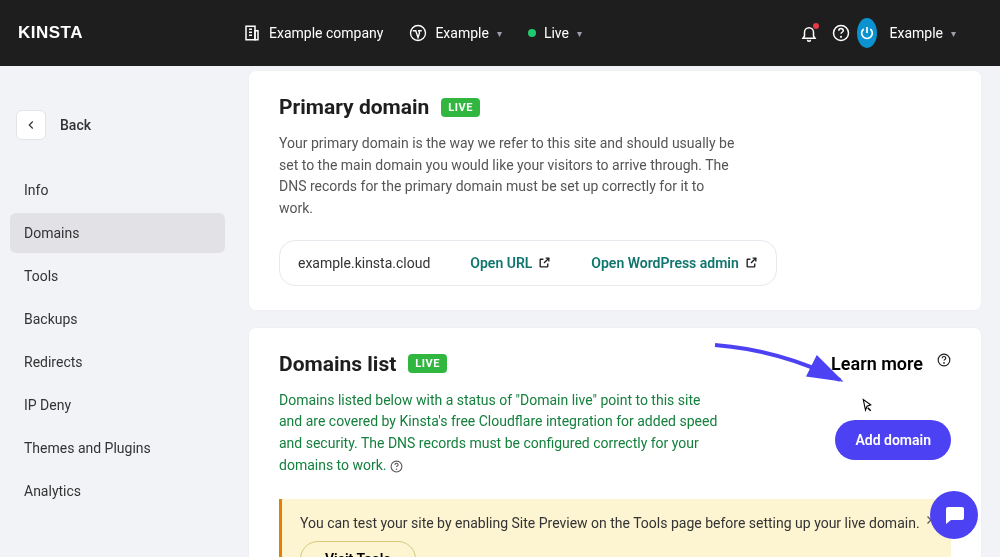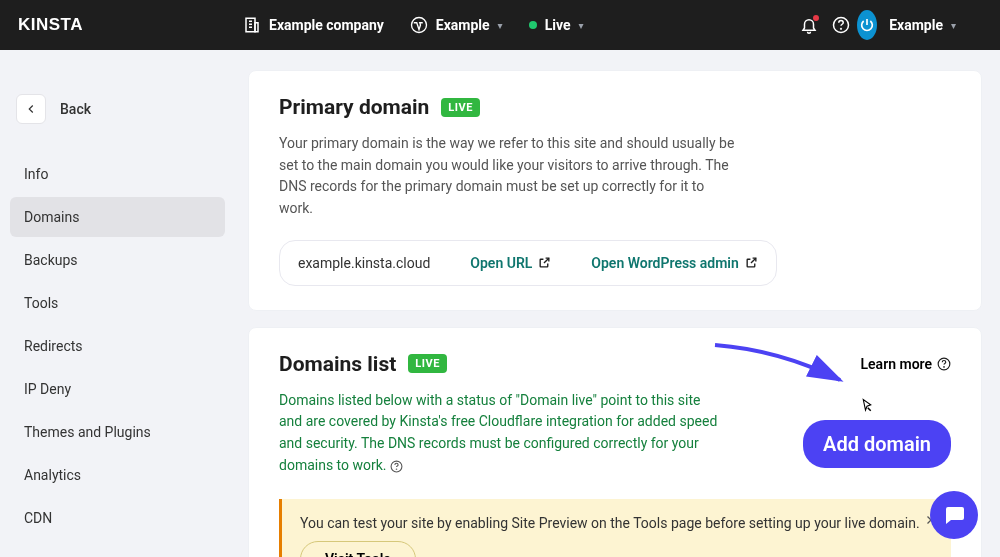--- a/index.html
+++ b/index.html
@@ -1,46 +1,46 @@
 <!DOCTYPE html>
 <html><head>
 <meta charset="utf-8">
 <style>
 *{box-sizing:border-box;margin:0;padding:0;font-family:-apple-system,BlinkMacSystemFont,"Segoe UI",Roboto,sans-serif}
 body{width:1000px;height:557px;background:#f2f3f7;overflow:hidden;position:relative}
-.topbar{height:50px;background:#1e1e1e;color:#fff;display:flex;align-items:center;padding:0 18px}
+.topbar{height:66px;background:#1e1e1e;color:#fff;display:flex;align-items:center;padding:0 18px}
 .logo{font-weight:700;font-size:17px;letter-spacing:.5px;margin-right:160px;font-family:Verdana,sans-serif}
 .tgrp{display:flex;align-items:center;gap:8px;margin-right:26px;cursor:pointer}
-.tlabel{font-size:14px;font-weight:700}
+.tlabel{font-size:14px;font-weight:400}
 .chev{font-size:10px;color:#9aa0aa}
 .dot-green{width:8px;height:8px;background:#20c96f;border-radius:50%}
 .spacer{flex:1}
 .ticon{width:32px;height:32px;display:flex;align-items:center;justify-content:center;cursor:pointer;position:relative}
 .notif-dot{position:absolute;top:6px;right:6px;width:6px;height:6px;background:#e63946;border-radius:50%}
 .power-btn{width:30px;height:30px;border-radius:50%;background:#0c92d1;display:flex;align-items:center;justify-content:center;margin-right:12px}
 .sidebar{position:absolute;top:54px;left:0;width:235px;bottom:0;padding:40px 10px 0 10px;overflow:auto}
-.back-row{display:flex;align-items:center;gap:14px;margin:0 0 30px 6px;cursor:pointer}
+.back-row{display:flex;align-items:center;gap:14px;margin:16px 0 30px 6px;cursor:pointer}
 .back-btn{width:30px;height:30px;border:1px solid #e4e4e8;border-radius:6px;background:#fff;display:flex;align-items:center;justify-content:center}
 .back-lbl{font-size:14px;color:#333;font-weight:500}
 .nav-item{height:40px;display:flex;align-items:center;padding:0 14px;font-size:14px;color:#333;cursor:pointer;border-radius:6px;margin-bottom:3px}
 .nav-item.active{background:#e2e2e6}
 .main{position:absolute;top:54px;left:248px;right:18px;bottom:0;overflow:auto;padding-top:16px}
 .card{background:#fff;border-radius:8px;padding:24px 30px;margin-bottom:16px;border:1px solid #eef0f4}
 .card-head{display:flex;align-items:center;gap:12px;margin-bottom:14px}
 .card-title{font-size:21px;font-weight:700;color:#1e1e1e}
 .live-badge{background:#31b740;color:#fff;font-size:11px;font-weight:700;padding:3px 7px;border-radius:4px;letter-spacing:.5px}
 .desc{font-size:14px;color:#555;line-height:1.55;max-width:460px}
 .domain-box{margin-top:20px;border:1px solid #e8e8ef;border-radius:16px;padding:14px 18px;display:flex;align-items:center;gap:40px;width:max-content;max-width:100%}
 .domain-val{font-size:14px;color:#333}
 .link-btn{font-size:14px;font-weight:600;color:#0f766e;display:flex;align-items:center;gap:6px;cursor:pointer}
-.learn{margin-left:auto;font-size:14px;font-weight:600;display:flex;align-items:center;gap:5px;cursor:pointer}
+.learn{margin-left:auto;font-size:18px;font-weight:600;display:flex;gap:14px;cursor:pointer}
 .list-head{display:flex;align-items:center;margin-bottom:14px}
 .list-head .card-head{margin-bottom:0}
 .list-body{display:flex;gap:20px;align-items:flex-start}
-.add-btn{background:#4c42f3;color:#fff;font-size:20px;font-weight:600;border:none;border-radius:22px;padding:12px 20px;cursor:pointer;margin-top:30px}
+.add-btn{background:#4c42f3;color:#fff;font-size:14px;font-weight:600;border:none;border-radius:22px;padding:12px 20px;cursor:pointer;margin-top:30px}
 .desc2{font-size:14px;color:#15803d;line-height:1.55;max-width:445px}
 .hint-box{margin-top:22px;background:#fdf4d2;border-left:3px solid #e67e00;border-radius:0 6px 6px 0;padding:16px 18px;display:flex;align-items:center;font-size:14px;color:#333;position:relative}
 .hint-text{flex:1}
 .hint-close{position:absolute;top:14px;right:14px;cursor:pointer;font-size:14px;color:#555}
 .visit-btn{margin-top:10px;display:inline-block;border:1px solid #d6c87a;background:transparent;border-radius:20px;padding:9px 24px;font-size:14px;font-weight:600;cursor:pointer}
 .arrow-annot{position:absolute;top:340px;left:710px;pointer-events:none}
 .chat-widget{position:absolute;bottom:18px;right:22px;width:48px;height:48px;background:#4c42f3;border-radius:50%;display:flex;align-items:center;justify-content:center;cursor:pointer}
 .cursor-annot{position:absolute;top:398px;left:858px;pointer-events:none}
 .ext-icon{display:inline-flex}
 </style>
@@ -110,39 +110,36 @@
     </div>
     <span class="back-lbl">Back</span>
   </div>
   <div class="nav-item">
       <span>Info</span>
     </div>
   <div class="nav-item active">
       <span>Domains</span>
     </div>
   <div class="nav-item">
+      <span>Tools</span>
+    </div>
+  <div class="nav-item">
       <span>Backups</span>
     </div>
   <div class="nav-item">
-      <span>Tools</span>
-    </div>
-  <div class="nav-item">
       <span>Redirects</span>
     </div>
   <div class="nav-item">
       <span>IP Deny</span>
     </div>
   <div class="nav-item">
       <span>Themes and Plugins</span>
     </div>
   <div class="nav-item">
       <span>Analytics</span>
-    </div>
-  <div class="nav-item">
-      <span>CDN</span>
     </div>
 </div>
 
 <div class="main">
   <div class="card">
     <div class="card-head">
       <span class="card-title">Primary domain</span>
       <span class="live-badge">LIVE</span>
     </div>
     <p class="desc">Your primary domain is the way we refer to this site and should usually be set to the main domain you would like your visitors to arrive through. The DNS records for the primary domain must be set up correctly for it to work.</p>

